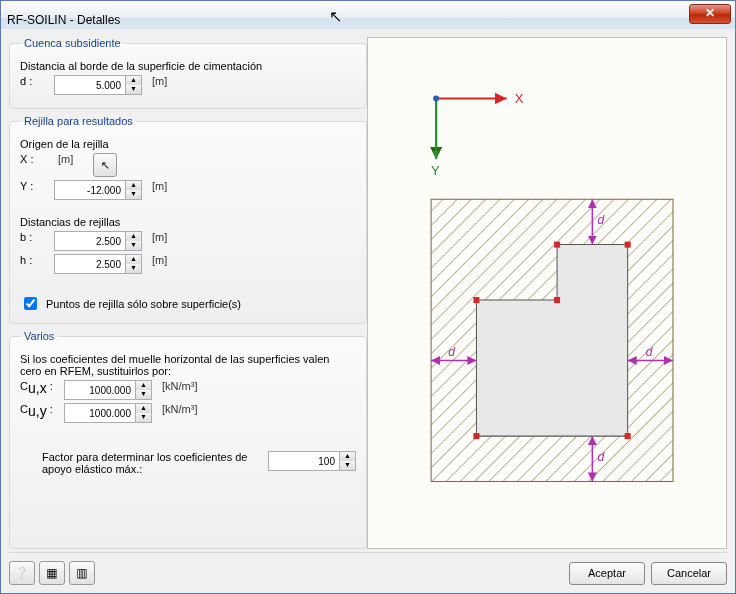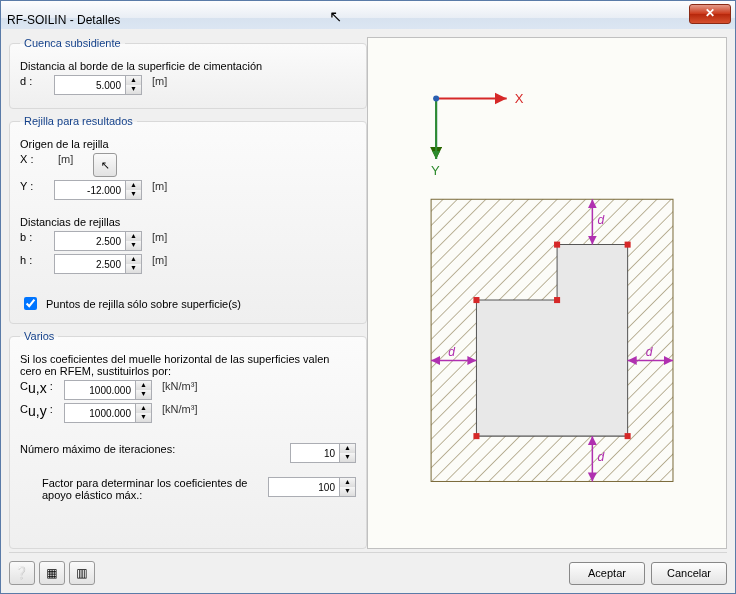--- a/index.html
+++ b/index.html
@@ -147,30 +147,20 @@
           <div class="spin">
               <input value="1000.000" style="">
               <div class="btns">
                 <span>▲</span>
                 <span>▼</span>
               </div>
             </div>
           <span class="unit">[kN/m³]</span>
         </div>
         <div style="height:14px"></div>
-        <div class="row" style="justify-content:space-between">
-          <span class="lblw">Número máximo de iteraciones:</span>
-          <div class="spin">
-              <input style="width: 50px;" value="10">
-              <div class="btns">
-                <span>▲</span>
-                <span>▼</span>
-              </div>
-            </div>
-        </div>
         <div style="height:8px"></div>
         <div class="row" style="justify-content:flex-end; align-items:flex-start">
           <span class="lblw" style="max-width:220px">Factor para determinar los coeficientes de apoyo elástico máx.:</span>
           <div class="spin">
               <input style="width: 72px;" value="100">
               <div class="btns">
                 <span>▲</span>
                 <span>▼</span>
               </div>
             </div>

